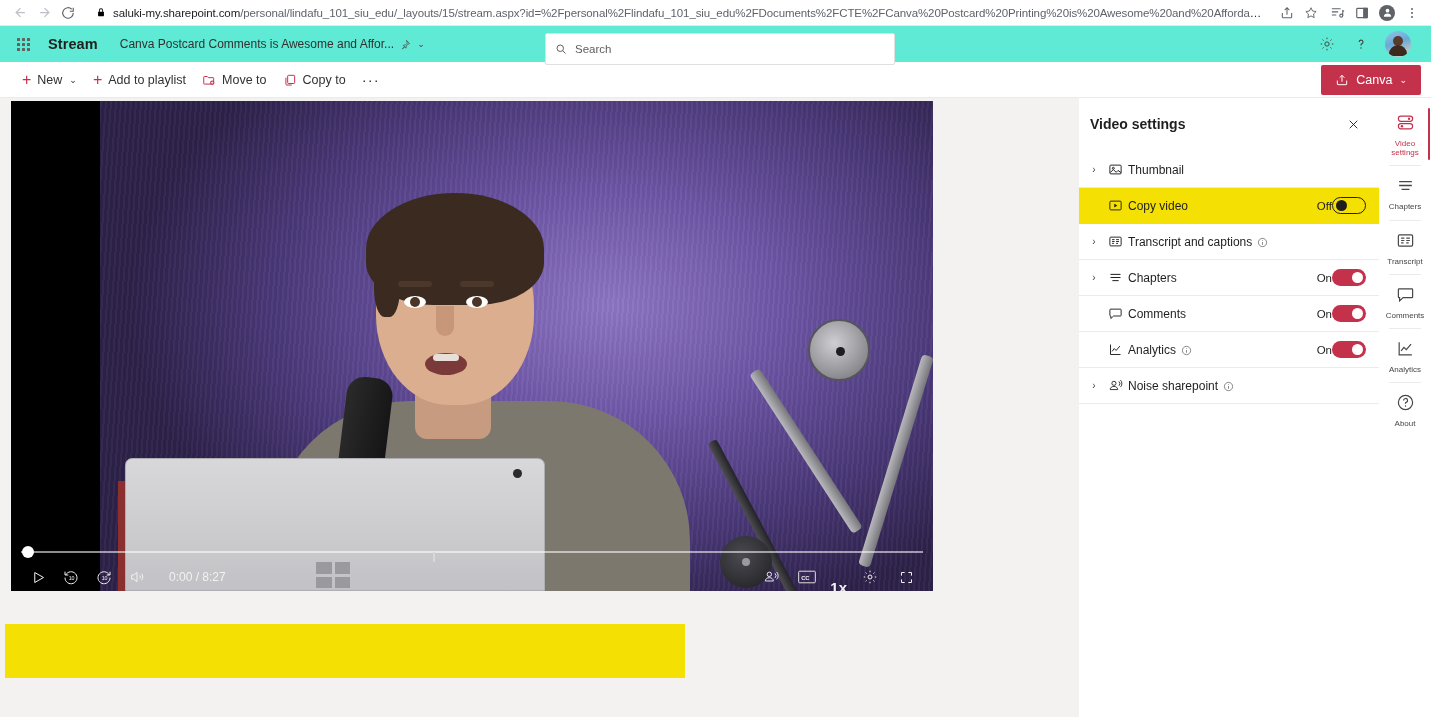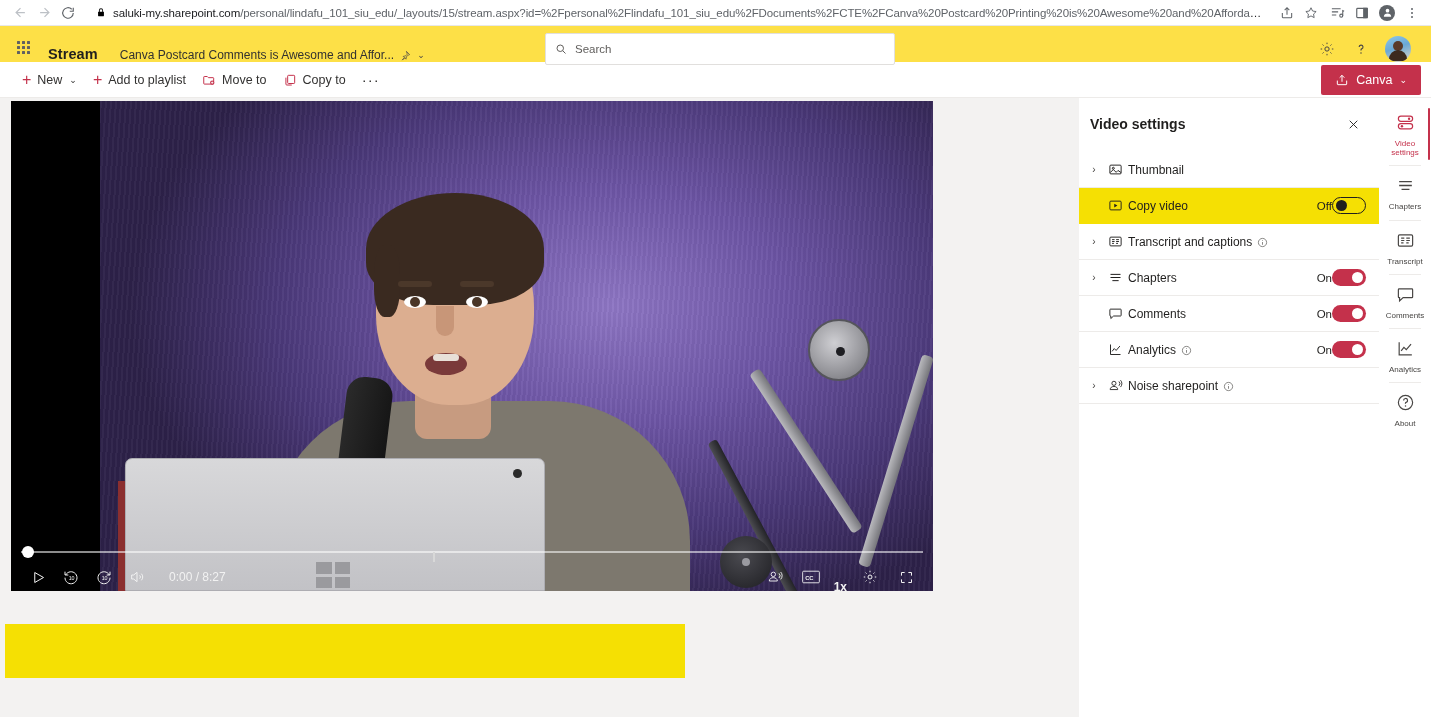--- a/index.html
+++ b/index.html
@@ -42,22 +42,22 @@
   .chrome-icons { display: flex; align-items: center; gap: 3px; flex: 0 0 auto; padding-left: 4px;}
   .c-icon { width: 22px; height: 22px; display: flex; align-items: center; justify-content: center; color: #5f6368; }
   .profile-dot {
     width: 16px; height: 16px; border-radius: 50%;
     background: #5f6368; display: flex; align-items: center; justify-content: center;
   }
 
   
   .suite-bar {
     height: 36px; width: 100%;
-    background: #fde047;
-    display: flex; align-items: flex-end;
+    background: #5eead4;
+    display: flex; align-items: center;
     padding: 0 20px 0 8px;
     position: relative;
   }
   .waffle {
     width: 30px; height: 30px;
     display: flex; align-items: center; justify-content: center;
     color: #5f5f5f; cursor: pointer;
   }
   .waffle-grid { display: grid; grid-template-columns: repeat(3, 3px); gap: 2px; }
   .waffle-grid i { width: 3px; height: 3px; background: #616161; border-radius: 0.5px; display:block; }
@@ -222,21 +222,21 @@
   .ctrl-row {
     position: absolute; left: 0; right: 0; top: 462px; height: 28px;
     display: flex; align-items: center; padding: 0 14px;
   }
   .ctrl-ic {
     width: 26px; height: 26px; display:flex; align-items:center; justify-content:center;
     color: #f2f2f2; cursor: pointer; margin-right: 7px;
   }
   .time-label { font-size: 12px; color: #f2f2f2; margin-left: 12px; }
   .ctrl-right { margin-left: auto; display:flex; align-items:center; gap: 10px; }
-  .speed-label { font-size: 12px; color:#f2f2f2; font-weight: bold; margin-top: 20px; }
+  .speed-label { font-size: 15px; color:#f2f2f2; font-weight: bold; margin-top: 20px; }
 
   
   .annot-box {
     position: absolute; left: 5px; top: 526px;
     width: 680px; height: 54px;
     background: #f5e003;
   }
 
   
   .panel {

